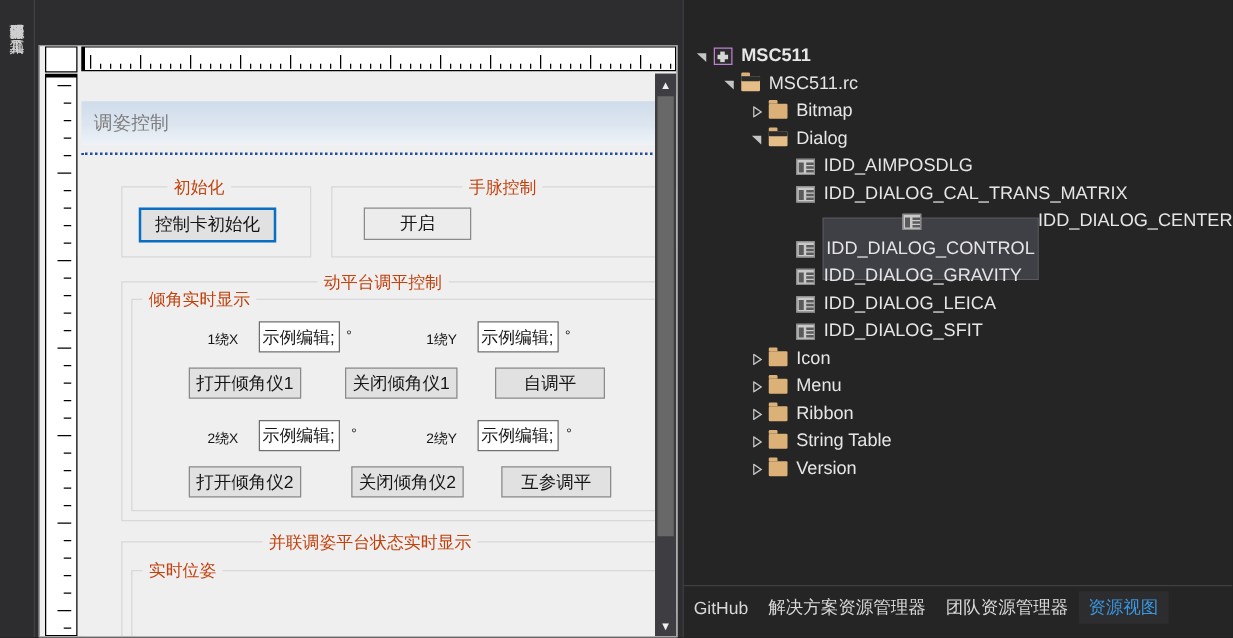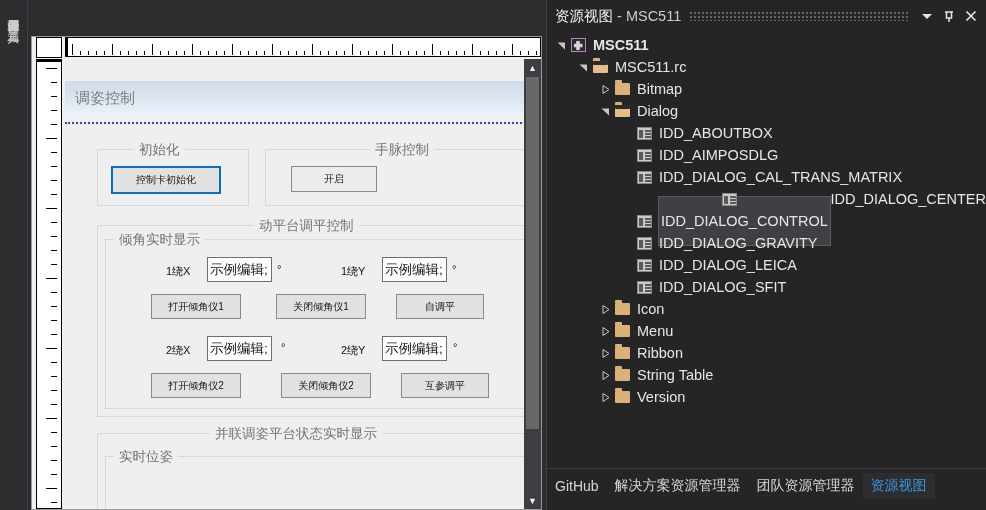--- a/index.html
+++ b/index.html
@@ -89,25 +89,25 @@
     position: absolute; left: 0; top: 66px; right: 0; bottom: 0;
     background: #efefef;
   }
 
   
   .grp {
     position: absolute; border: 1px solid #d8d8d8; background: transparent;
   }
   .grp > .grp-label {
     position: absolute; top: -9px; background: #efefef;
-    padding: 0 5px; font-size: 13.5px; color: #737373; white-space: nowrap;
+    padding: 0 5px; font-size: 13.5px; color: #c2410c; white-space: nowrap;
   }
   .btn {
     position: absolute; background: #e1e1e1; border: 1px solid #8a8a8a;
-    font-size: 10px; color: #141414; display: flex; align-items: center;
+    font-size: 14px; color: #141414; display: flex; align-items: center;
     justify-content: center; white-space: nowrap;
   }
   .btn.flat { background: #ececec; }
   .btn.disabled { color: #9d9d9d; background: #d6d6d6; border-color: #bcbcbc; }
   .btn.selected {
     background: #e1e1e1; border: 2px solid #0a6fc2; color: #141414;
   }
   .edit {
     position: absolute; background: #ffffff; border: 1px solid #6e6e6e;
     font-size: 13.5px; color: #141414; display: flex; align-items: center;
@@ -394,41 +394,20 @@
 
     <div id="vscroll">
       <div class="arrow up">▲</div>
       <div class="thumb"></div>
       <div class="arrow down">▼</div>
     </div>
   </div>
 
   <div id="rpanel">
 
-    <div id="rpanel-header">
-      <span id="rpanel-title">
-        <span>资源视图</span><span class="dim"> - </span><span class="dim">MSC511</span>
-      </span>
-      <span id="rpanel-grip"></span>
-      <span class="hdr-btn">
-        <svg width="12" height="8" viewBox="0 0 12 8">
-            <path d="M1 2 L6 7 L11 2 Z" fill="#e6e6e6"></path>
-          </svg>
-      </span>
-      <span class="hdr-btn">
-        <svg width="12" height="13" viewBox="0 0 12 13">
-          <path d="M6 8 v4 M2 2 h8 M3.5 2 v6 h5 v-6" stroke="#e6e6e6" stroke-width="1.5" fill="none"></path>
-        </svg>
-      </span>
-      <span class="hdr-btn">
-        <svg width="12" height="12" viewBox="0 0 12 12">
-          <path d="M1.5 1.5 L10.5 10.5 M10.5 1.5 L1.5 10.5" stroke="#e6e6e6" stroke-width="1.6"></path>
-        </svg>
-      </span>
-    </div>
 
     <div id="tree">
         <div class="node bold" style="padding-left: 6px;">
           <span class="chev">
             <svg width="9" height="9" viewBox="0 0 9 9">
               <path d="M0.5 1.5 L8 1.5 L8 8.5 Z" fill="#c5c5c5"></path>
             </svg>
           </span>
           <span class="nicon">
             <span class="projicon"></span>
@@ -460,31 +439,20 @@
         <div class="node" style="padding-left: 50px;">
           <span class="chev">
             <svg width="9" height="9" viewBox="0 0 9 9">
               <path d="M0.5 1.5 L8 1.5 L8 8.5 Z" fill="#c5c5c5"></path>
             </svg>
           </span>
           <span class="nicon">
             <span class="folder open"></span>
           </span>
           <span class="nodelabel">Dialog</span>
-        </div>
-        <div class="node" style="padding-left: 72px;">
-          <span class="chev empty">
-            <svg width="9" height="9" viewBox="0 0 9 9">
-              <path d="M2 0.5 L8 4.5 L2 8.5 Z" fill="none" stroke="#c5c5c5" stroke-width="1"></path>
-            </svg>
-          </span>
-          <span class="nicon">
-            <span class="dlgicon"></span>
-          </span>
-          <span class="nodelabel">IDD_ABOUTBOX</span>
         </div>
         <div class="node" style="padding-left: 72px;">
           <span class="chev empty">
             <svg width="9" height="9" viewBox="0 0 9 9">
               <path d="M2 0.5 L8 4.5 L2 8.5 Z" fill="none" stroke="#c5c5c5" stroke-width="1"></path>
             </svg>
           </span>
           <span class="nicon">
             <span class="dlgicon"></span>
           </span>

